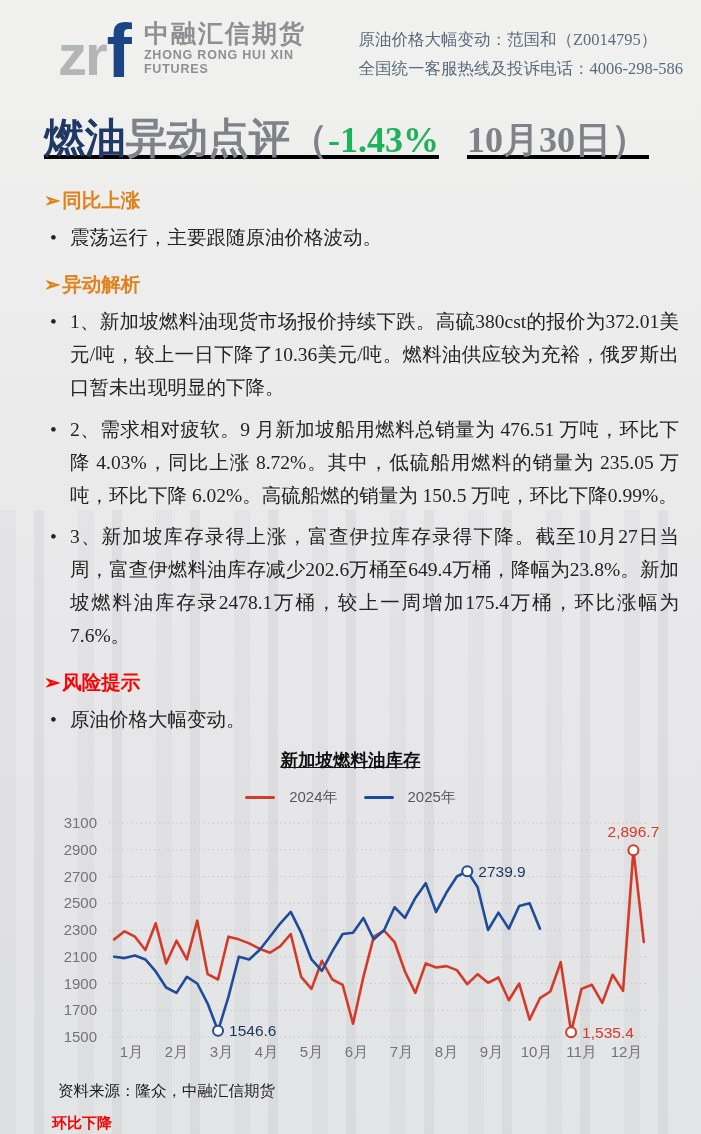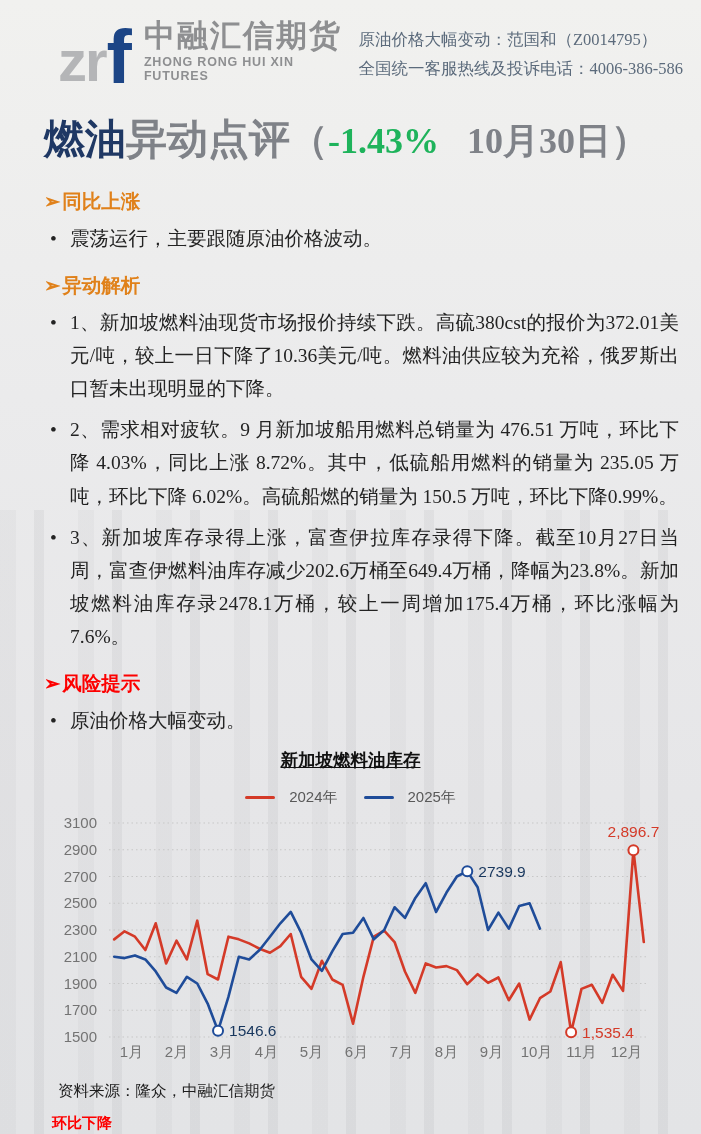--- a/index.html
+++ b/index.html
@@ -9,26 +9,26 @@
   .page::after{content:"";position:absolute;left:0;top:45%;width:100%;height:55%;pointer-events:none;
         background:repeating-linear-gradient(90deg,rgba(90,92,98,.045) 0 16px,rgba(0,0,0,0) 16px 34px,rgba(60,62,70,.06) 34px 44px,rgba(0,0,0,0) 44px 78px);}
   .inner{position:relative;z-index:2;padding:10px 0 0 0;}
 
   
   .hdr{display:flex;align-items:flex-start;padding:10px 18px 0 58px;}
   .logo{display:flex;align-items:flex-end;}
   .logo .zr{font-family:"Liberation Sans",sans-serif;font-weight:bold;font-size:58px;line-height:.8;color:#b4b5b7;letter-spacing:-2px;}
   .logo .f{font-family:"Liberation Sans",sans-serif;font-weight:bold;font-size:76px;line-height:.72;color:#1c4586;margin-left:1px;}
   .logo-text{margin-left:12px;padding-bottom:2px;}
-  .logo-cn{font-family:"Liberation Sans",sans-serif;font-weight:bold;font-size:31px;line-height:1.05;color:#8e8f91;letter-spacing:2px;}
+  .logo-cn{font-family:"Liberation Sans",sans-serif;font-weight:bold;font-size:25px;line-height:1.05;color:#8e8f91;letter-spacing:2px;}
   .logo-en{font-family:"Liberation Sans",sans-serif;font-weight:bold;font-size:12.5px;color:#8e8f91;letter-spacing:.8px;margin-top:2px;}
   .contact{margin-left:14px;padding-top:6px;font-size:16.5px;line-height:1.75;color:#5c6b7c;white-space:nowrap;}
 
   
-  .title{margin:30px 0 0 44px;font-size:41px;line-height:1.2;white-space:nowrap;}
+  .title{margin:30px 0 0 44px;font-size:41px;line-height:1.2;white-space:nowrap;text-decoration:underline;}
   .t-navy{color:#1f3864;font-weight:bold;}
   .t-gray{color:#7f8288;}
   .t-green{color:#1eb35b;font-size:36px;}
   .t-date{font-size:36px;margin-left:28px;}
   .t-paren{font-size:38px;}
 
   
   .content{padding:14px 22px 0 44px;}
   .sec-h{font-size:19.5px;font-weight:bold;margin:10px 0 6px 0;}
   .sec-h .arrow{margin-right:2px;}
@@ -60,21 +60,21 @@
       <div class="logo">
         <span class="zr">zr</span>
         <span class="f">f</span>
         <div class="logo-text">
           <div class="logo-cn">中融汇信期货</div>
           <div class="logo-en">ZHONG RONG HUI XIN FUTURES</div>
         </div>
       </div>
       <div class="contact">
         <div>原油价格大幅变动：范国和（Z0014795）</div>
-        <div>全国统一客服热线及投诉电话：4006-386-586</div>
+        <div>全国统一客服热线及投诉电话：4006-298-586</div>
       </div>
     </header>
 
     <h1 class="title"><span class="t-navy">燃油</span><span class="t-gray">异动点评</span><span class="t-gray t-paren">（</span><span class="t-green">-1.43%</span><span class="t-gray t-date">10月30日</span><span class="t-gray t-paren">）</span></h1>
 
     <main class="content">
 
       <h2 class="sec-h" style="color: rgb(224, 129, 26);"><span class="arrow">➢</span><span>同比上涨</span></h2>
       <ul class="bullets">
         <li>震荡运行，主要跟随原油价格波动。</li>

